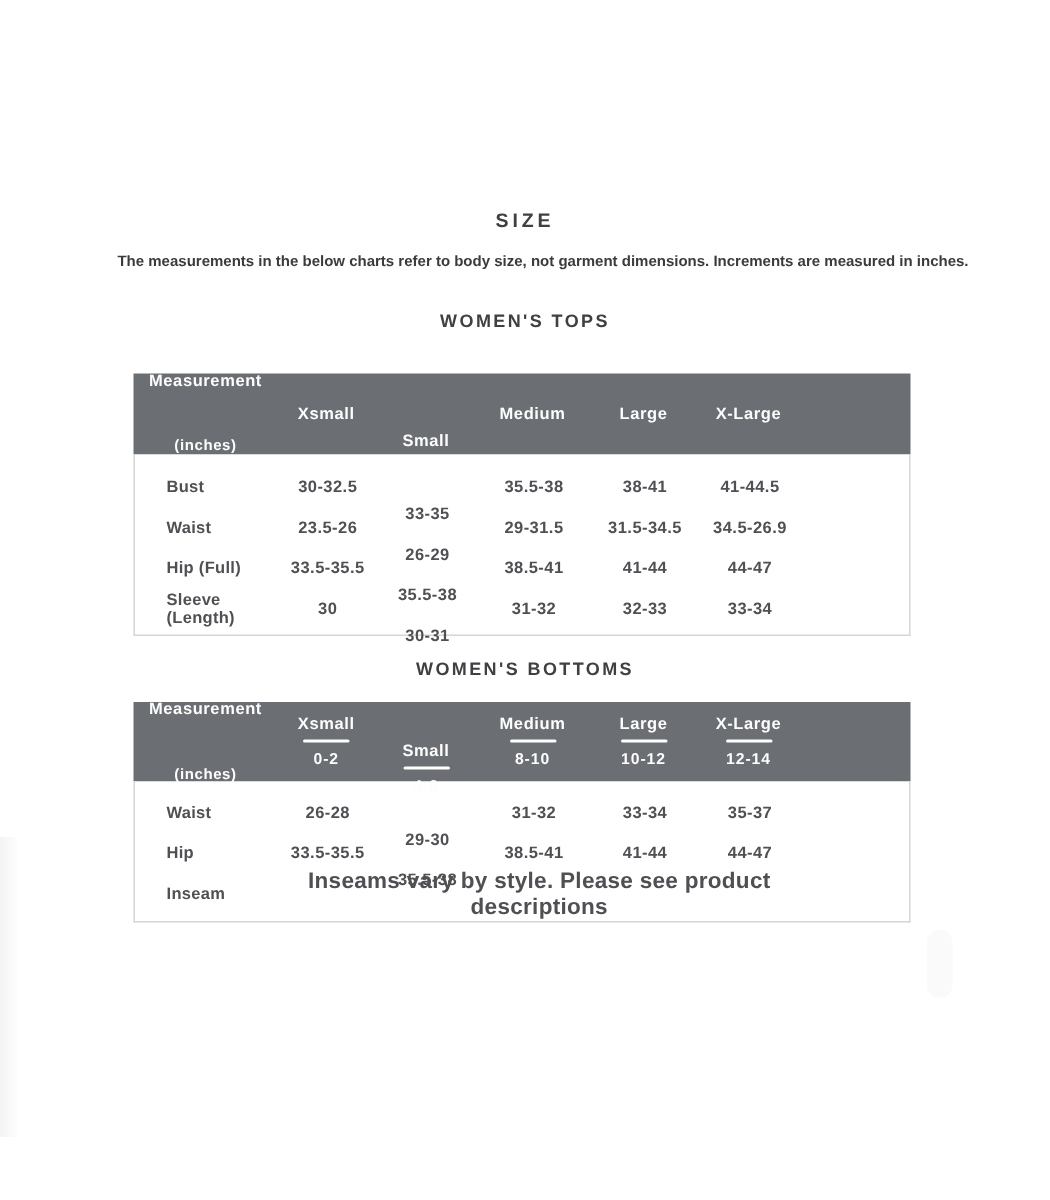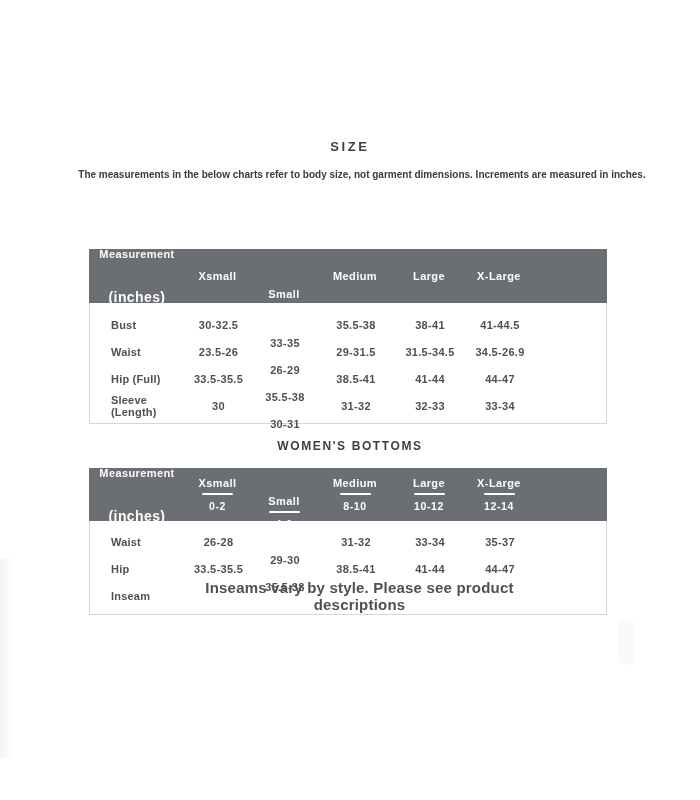--- a/index.html
+++ b/index.html
@@ -71,21 +71,21 @@
   .c0{width:96px;gap:28px;}
   .c1{width:65px;}
   .c2{width:68px;margin-top:36px;}
   .c3{width:74px;}
   .c4{width:74px;}
   .c5{width:66px;}
   .filler{flex:1 1 auto;}
 
   .thead .cell{font-size:11px;font-weight:700;letter-spacing:0.4px;}
   .measure-head{display:flex;flex-direction:column;line-height:15px;align-items:center;}
-  .measure-head .unit{font-size:14px;}
+  .measure-head .unit{font-size:10px;}
 
   .stacked{display:flex;flex-direction:column;align-items:center;line-height:12px;}
   .stacked .rule{display:block;width:31px;height:2px;background:#ffffff;margin:4px 0 5px;border-radius:1px;}
   .stacked .range{font-size:10.5px;letter-spacing:0.6px;}
 
   .row-label{
     text-align:left;padding-left:21px;
     font-size:11px;font-weight:700;color:var(--body-text);letter-spacing:0.2px;
   }
   .value{
@@ -100,20 +100,21 @@
 <body>
 
 <div class="page">
 
   <div class="artifact left"></div>
   <div class="artifact right"></div>
 
   <h1 class="title">SIZE</h1>
   <p class="subtitle">The measurements in the below charts refer to body size, not garment dimensions. Increments are measured in inches.</p>
 
+  <h2 class="section-heading tops-heading">WOMEN'S TOPS</h2>
 
   <div class="size-table tops-table">
     <div class="thead">
       <div class="cell c0 measure-head">
         <span>Measurement</span>
         <span class="unit">(inches)</span>
       </div>
       <div class="cell c1">Xsmall</div>
       <div class="cell c2">Small</div>
       <div class="cell c3">Medium</div>

